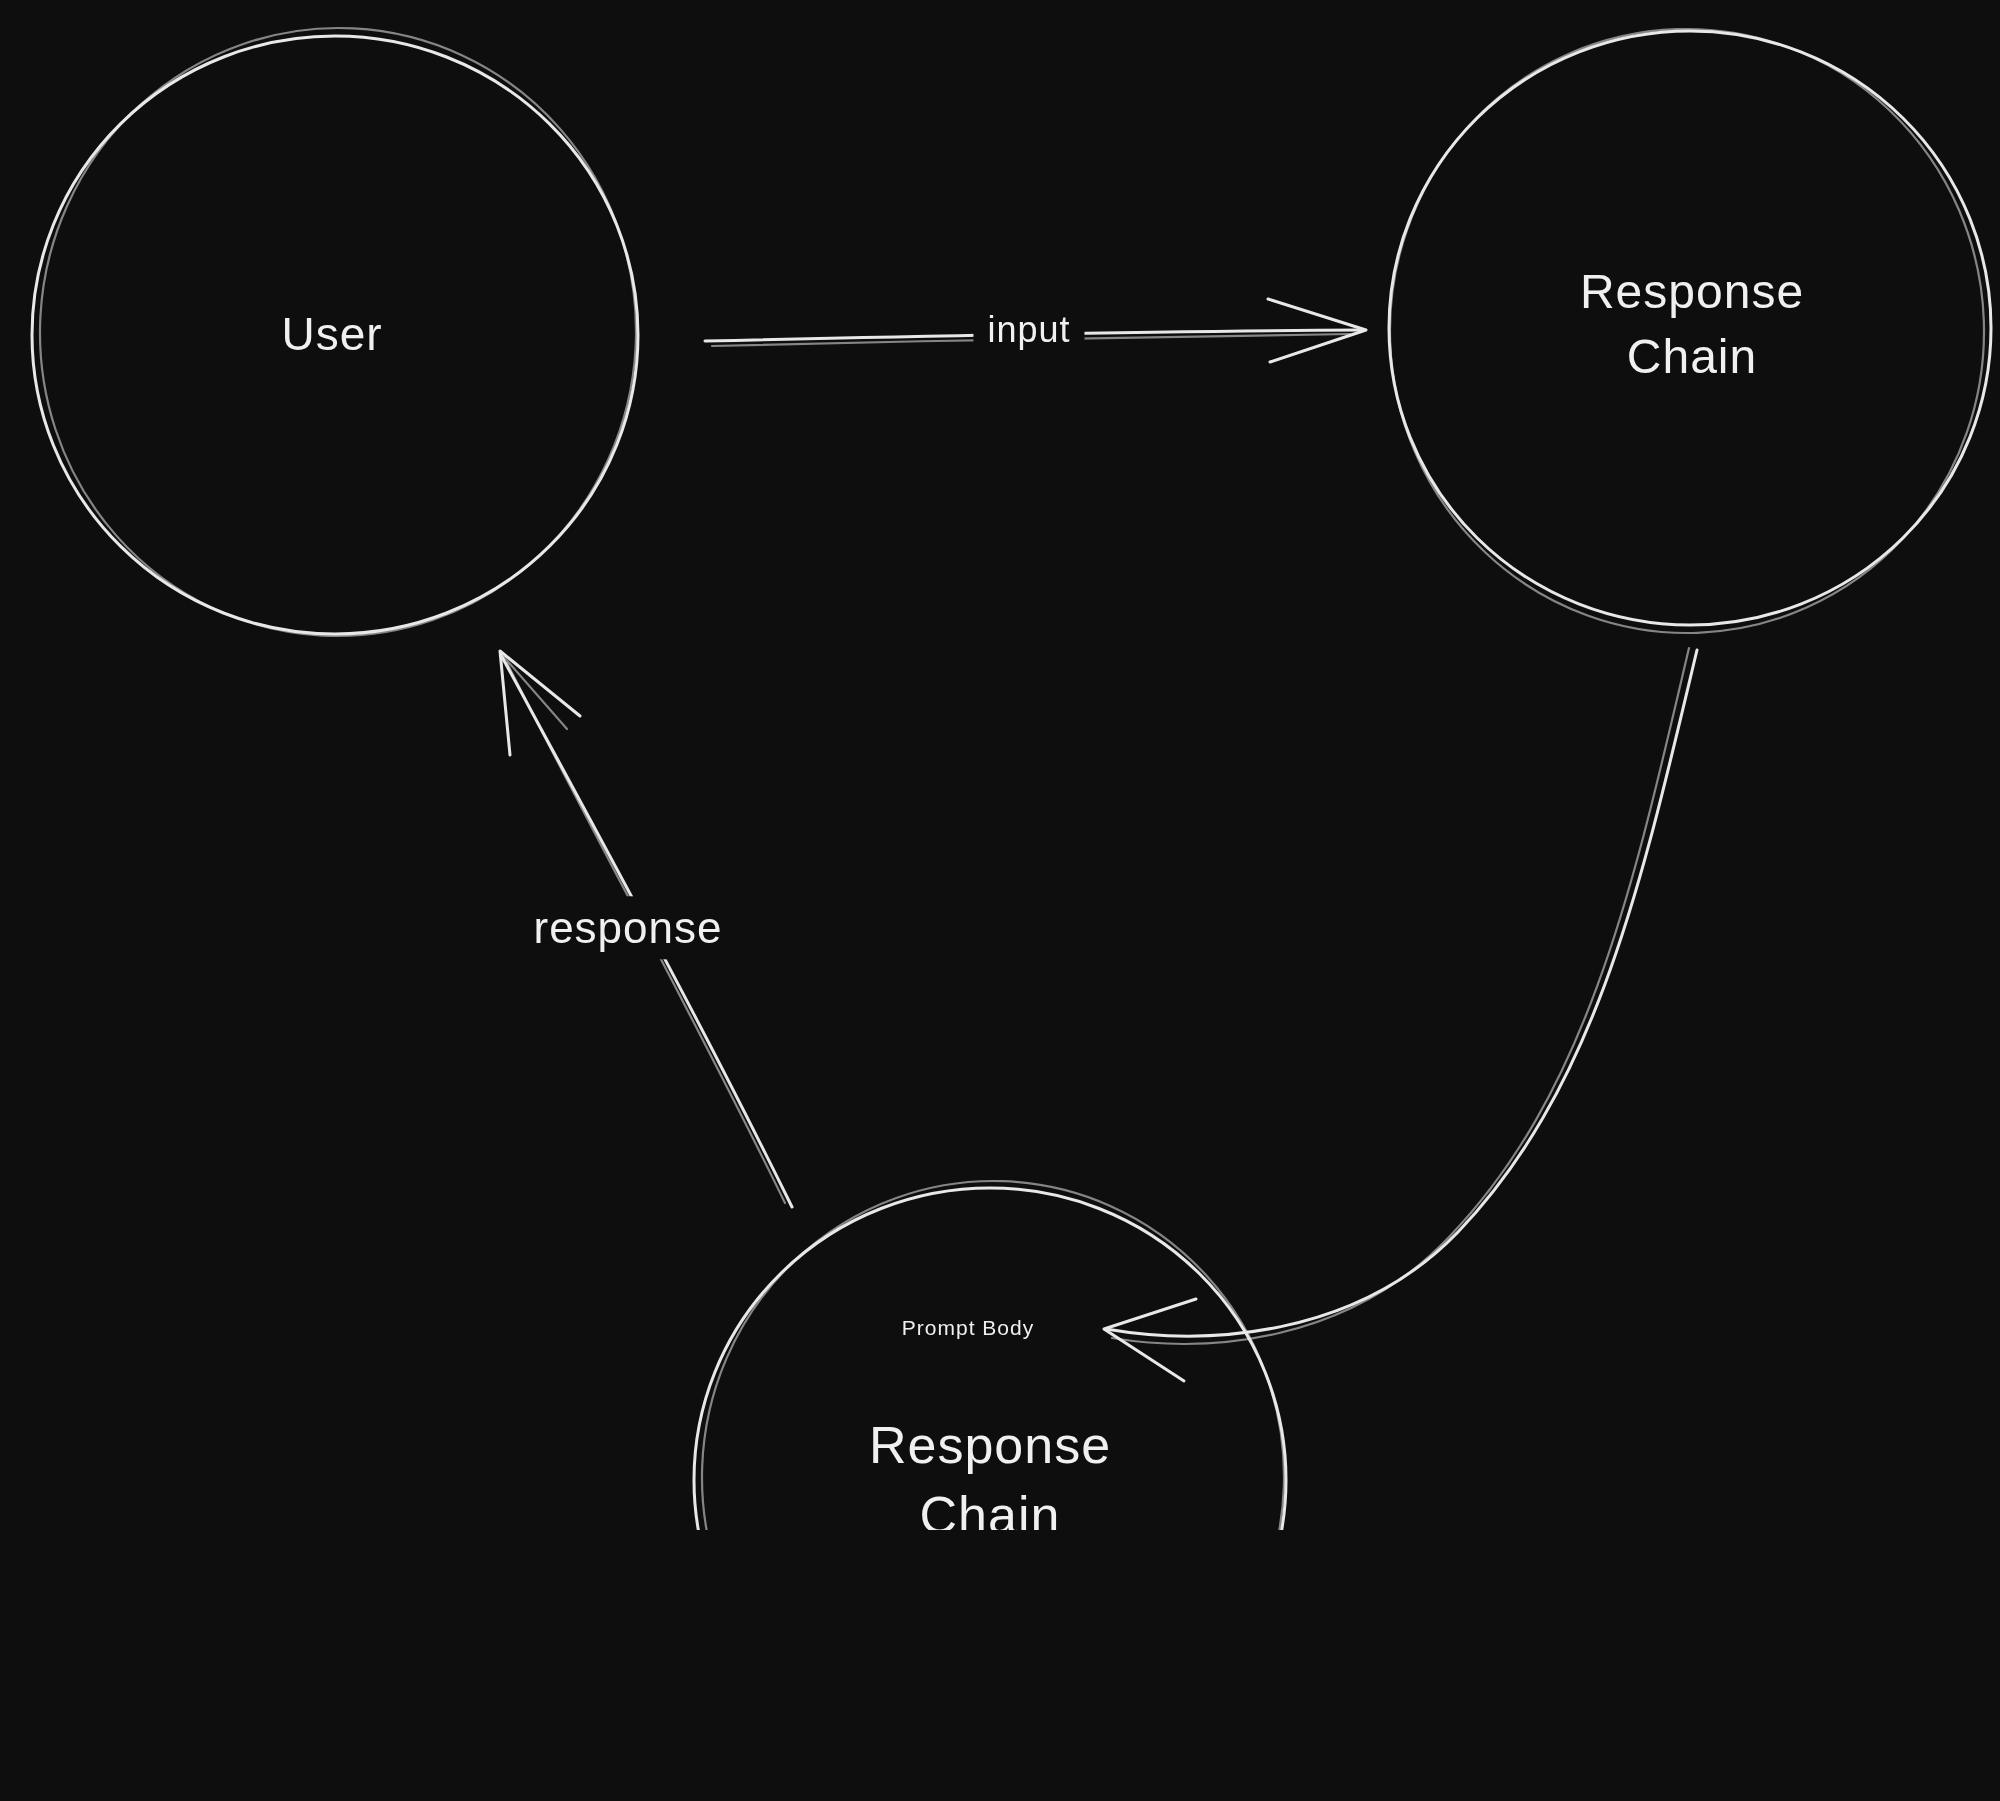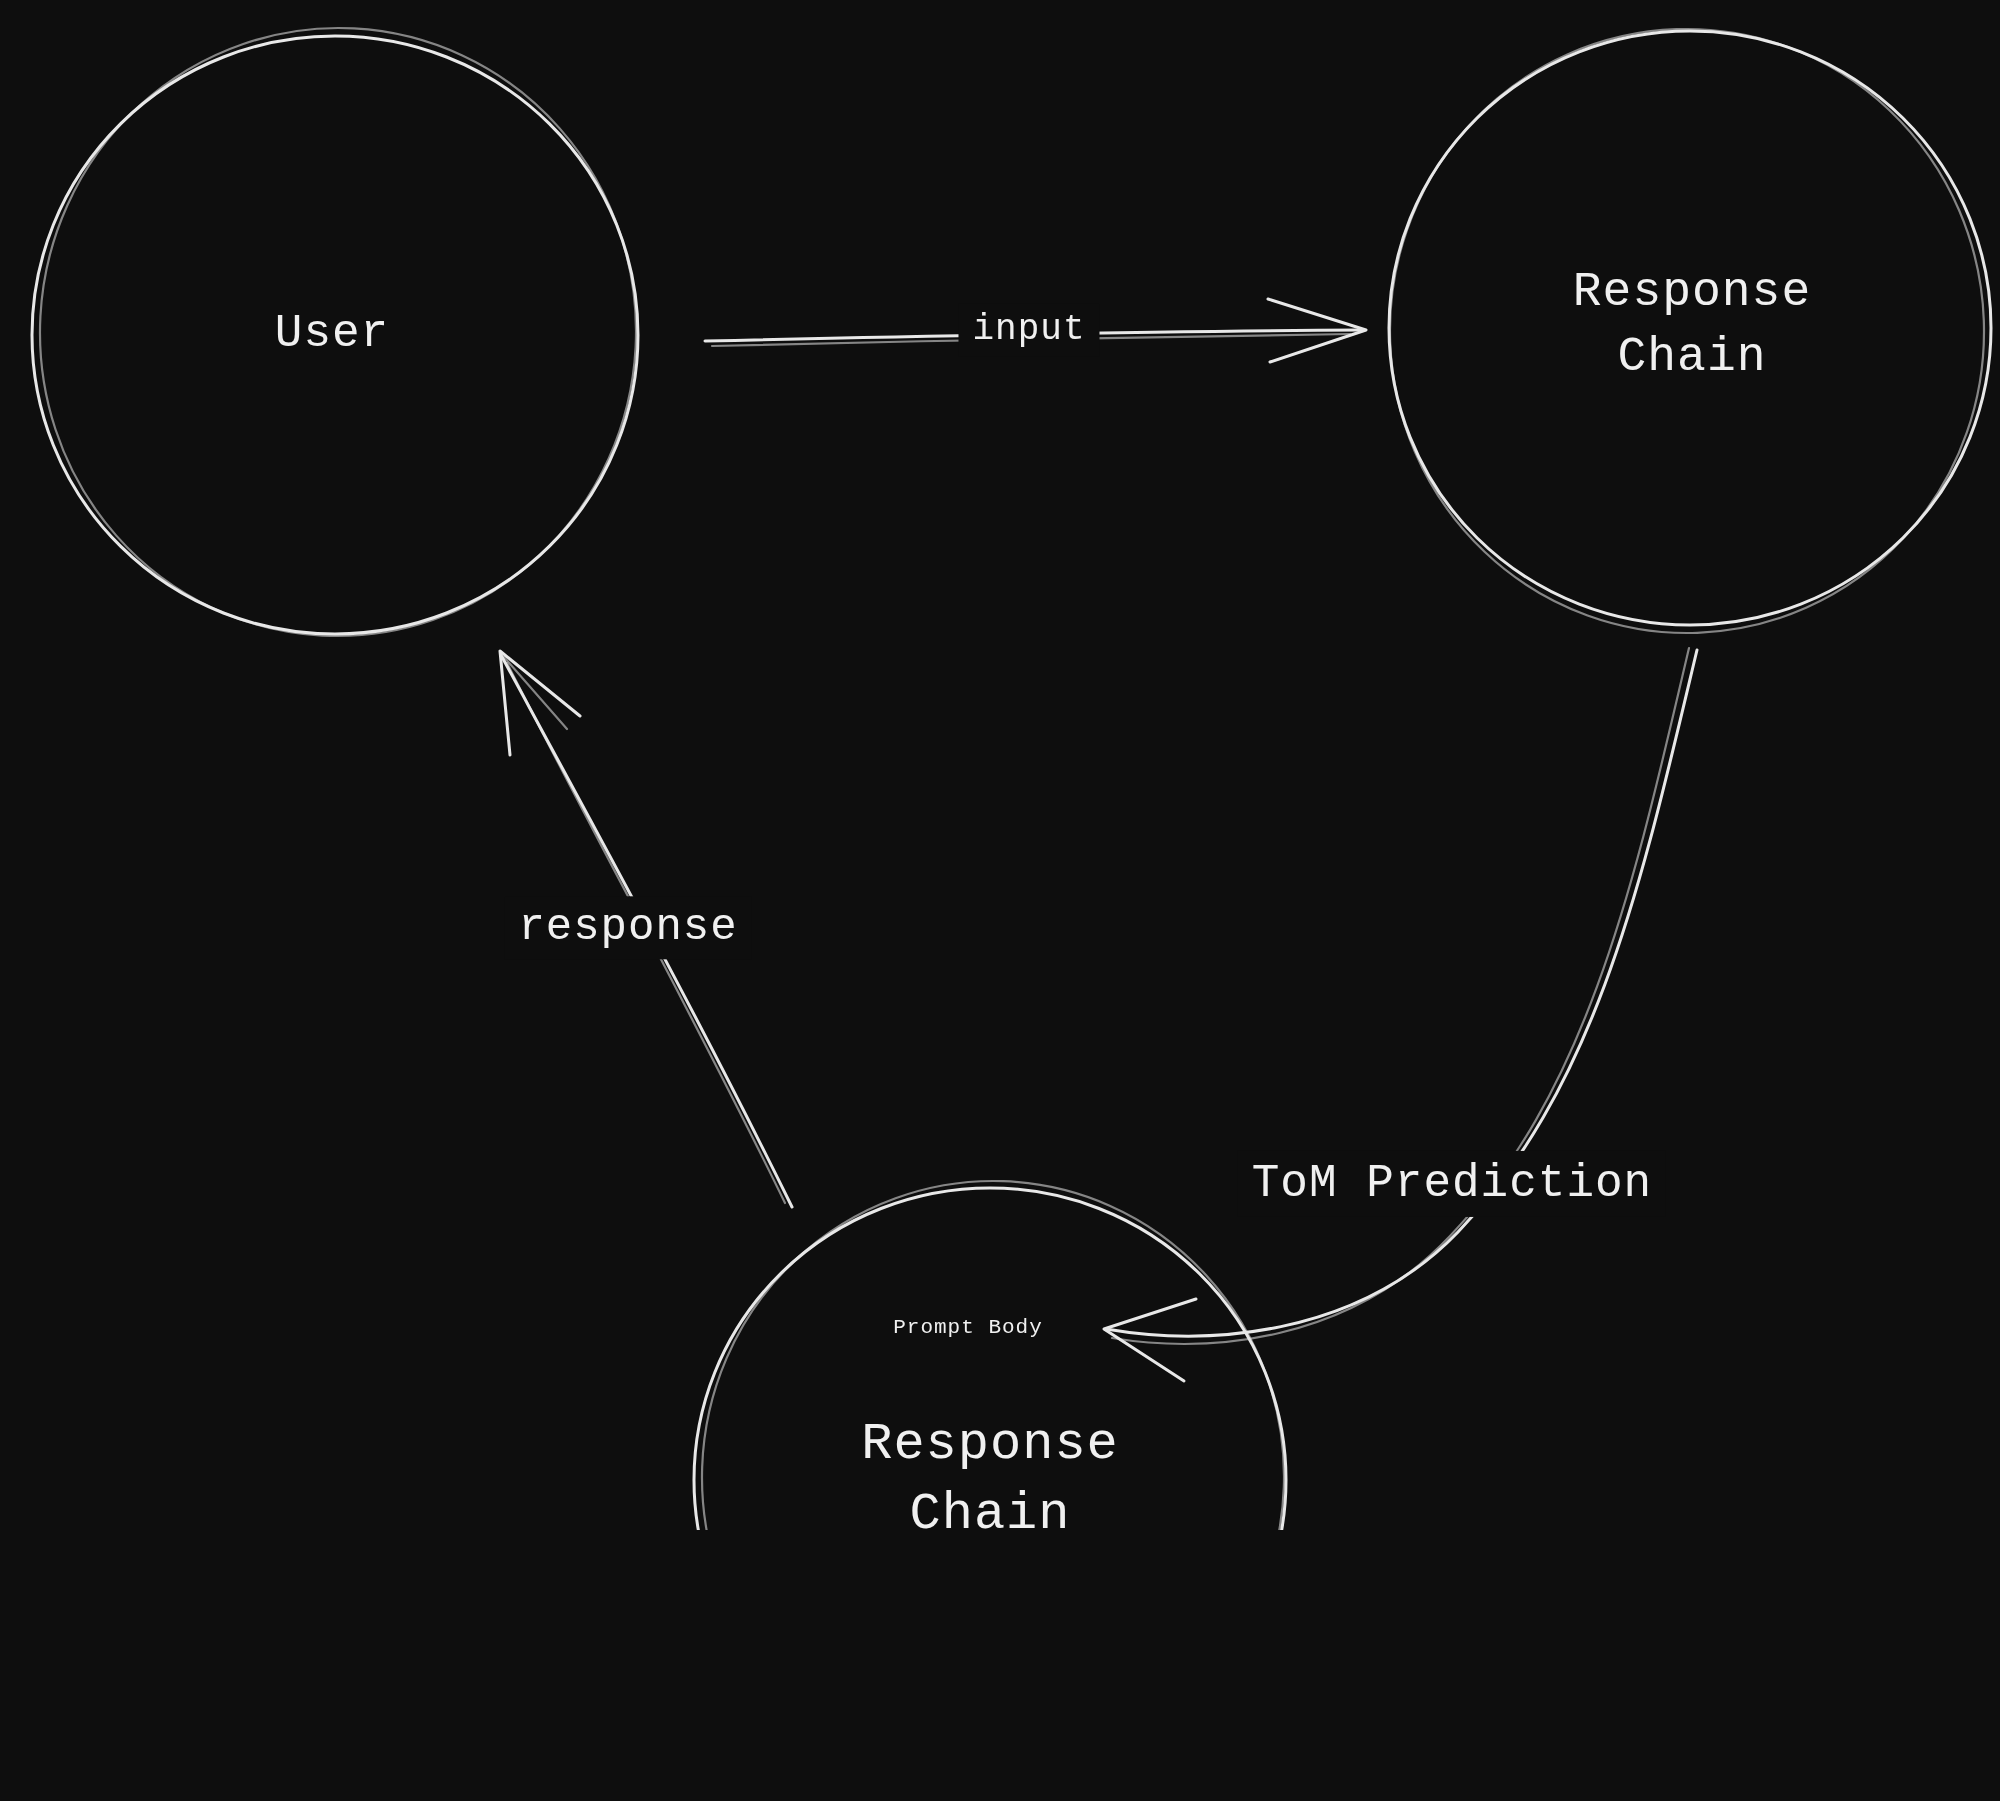--- a/index.html
+++ b/index.html
@@ -6,21 +6,21 @@
     --bg:#0e0e0e;
     --stroke:#e8e8e8;
     --text:#f0f0f0;
   }
   html,body{margin:0;padding:0;background:var(--bg);}
   .canvas{
     position:relative;
     width:2000px;height:1530px;
     background:var(--bg);
     overflow:hidden;
-    font-family:Liberation Mono, monospace;
+    font-family:Liberation Sans, sans-serif;
   }
   .canvas svg{position:absolute;left:0;top:0;width:2000px;height:1801px;}
   .stroke{fill:none;stroke:var(--stroke);stroke-width:3;stroke-linecap:round;stroke-linejoin:round;}
   .faint{opacity:.55;stroke-width:2.2;}
   .label{
     position:absolute;
     color:var(--text);
     transform:translate(-50%,-50%);
     white-space:nowrap;
     letter-spacing:1px;
@@ -85,17 +85,16 @@
 
   <div class="label node-label" style="left:990px;top:1480px;font-size:52px;">
     <div>Response</div>
     <div>Chain</div>
   </div>
 
   <div class="label edge-label" style="left:1029px;top:330px;font-size:36px;">input</div>
 
   <div class="label edge-label" style="left:628px;top:928px;font-size:44px;">response</div>
 
-  <div class="label edge-label" style="left:1452px;top:1184px;font-size:46px;">ToM Prediction</div>
 
   <div class="label" style="left:968px;top:1328px;font-size:21px;">Prompt Body</div>
 
 </div>
 
 </body></html>

